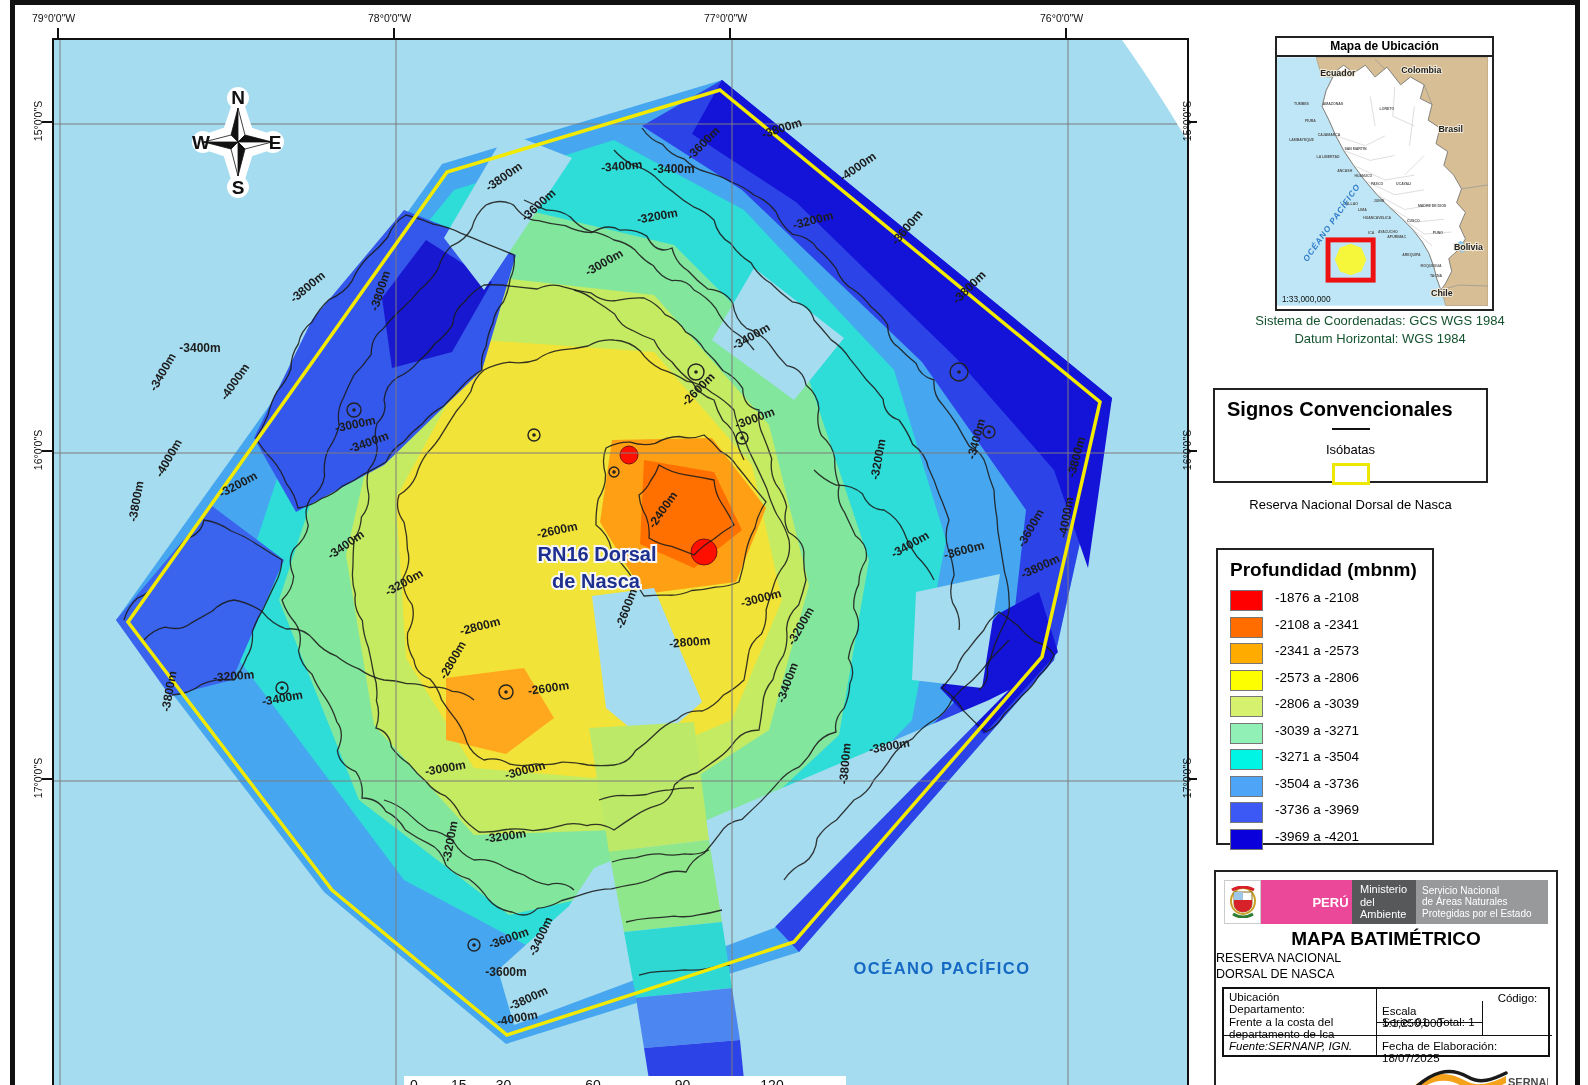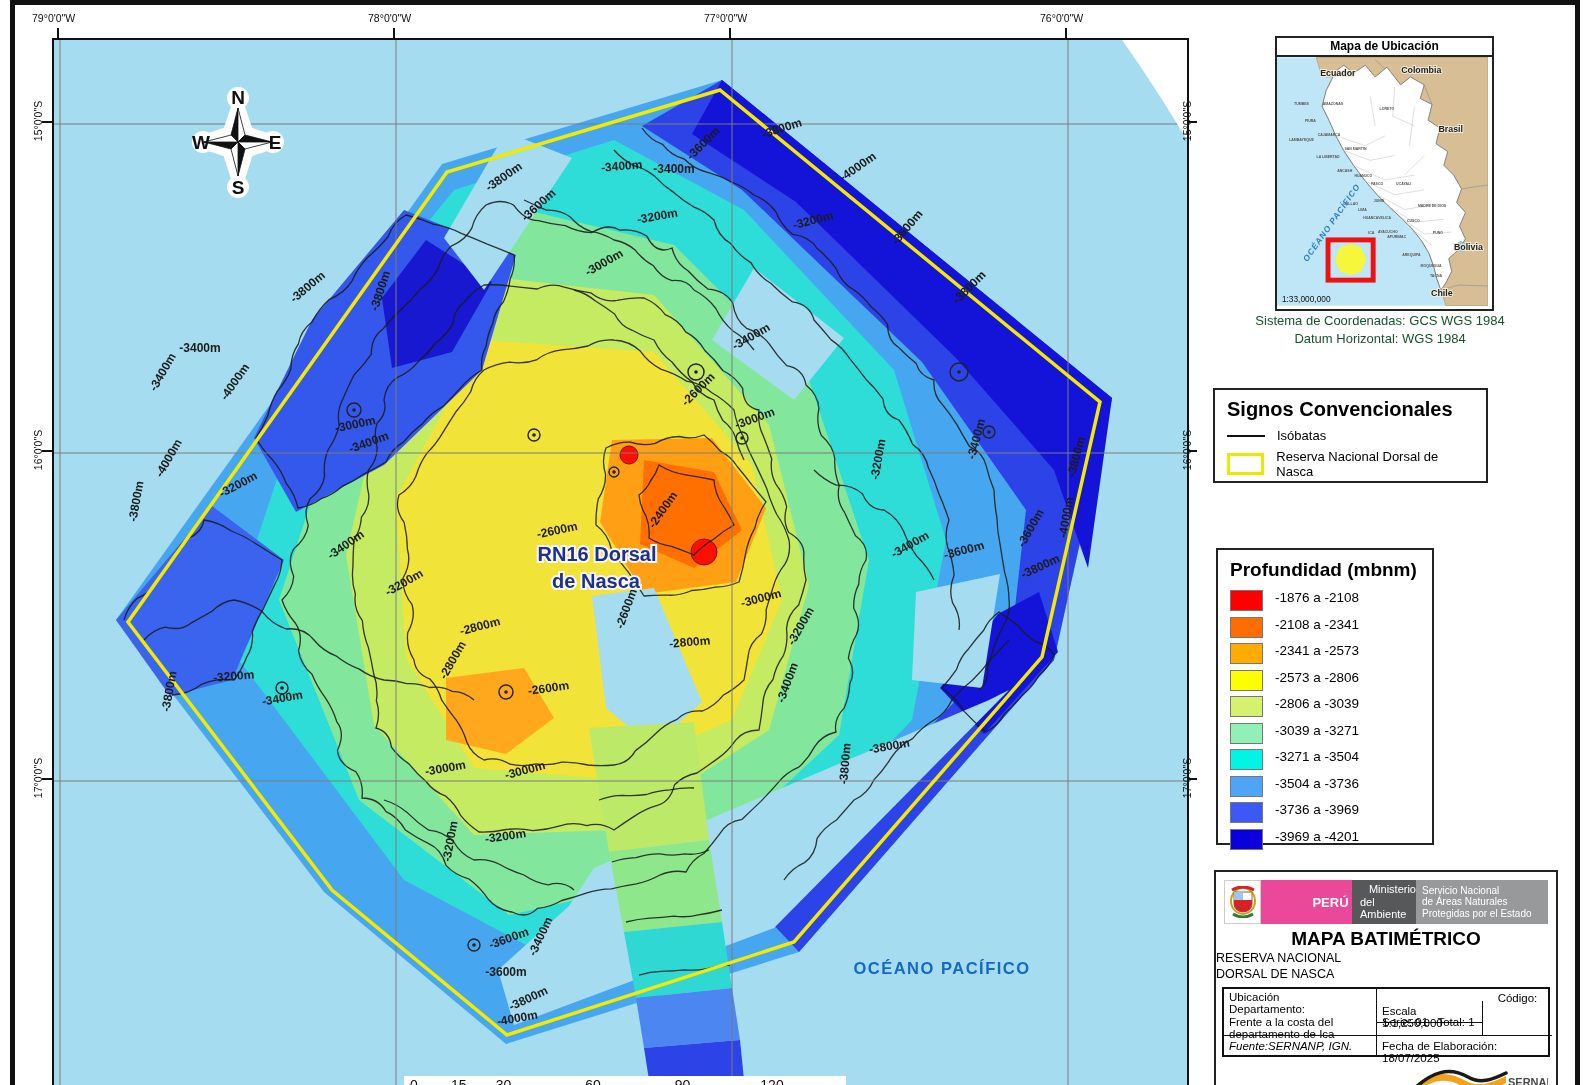--- a/index.html
+++ b/index.html
@@ -9,34 +9,34 @@
   .map-frame svg{position:absolute;left:0;top:0;}
   .gridlabel{position:absolute;font-size:10.5px;color:#111;white-space:nowrap;}
   .tick{position:absolute;background:#111;}
   .vruns{transform:rotate(-90deg);transform-origin:center center;}
   .compass{position:absolute;left:190px;top:84px;width:96px;height:116px;}
   .inset{position:absolute;left:1275px;top:36px;width:215px;height:271px;border:2px solid #222;background:#fff;}
   .inset-header{height:16px;border-bottom:2px solid #222;text-align:center;font-weight:bold;font-size:12px;padding-top:1px;}
   .crs{position:absolute;left:1190px;top:312px;width:380px;text-align:center;font-size:13px;color:#14532d;line-height:18px;}
   .signos{position:absolute;left:1213px;top:388px;width:275px;height:95px;border:2px solid #222;background:#fff;box-sizing:border-box;padding:8px 12px;}
   .signos-title{font-weight:bold;font-size:20px;margin-bottom:7px;}
-  .sig-row{display:flex;align-items:center;gap:12px;margin-bottom:6px;font-size:13px;}
+  .sig-row{display:flex;align-items:center;gap:12px;margin-bottom:6px;font-size:13px;flex-direction:column;}
   .sig-line{width:38px;border-top:2px solid #111;}
   .sig-rect{width:32px;height:16px;border:3px solid #EDE800;background:#fff;}
   .prof{position:absolute;left:1216px;top:548px;width:218px;height:297px;border:2px solid #222;background:#fff;box-sizing:border-box;padding:9px 12px;}
   .prof-title{font-weight:bold;font-size:19px;margin-bottom:9px;}
   .prof-row{display:flex;align-items:flex-start;gap:12px;margin-bottom:5.5px;font-size:13.5px;}
   .prof-sw{width:31px;height:19px;border:1px solid #777;flex:0 0 auto;}
   .scalebar{position:absolute;left:350px;top:1036px;width:442px;height:30px;background:#fff;}
   .sb-num{position:absolute;top:1px;font-size:14px;color:#111;transform:translateX(-50%);}
   .tblock{position:absolute;left:1214px;top:870px;width:344px;height:226px;border:2px solid #222;background:#fff;box-sizing:border-box;}
   .band{position:absolute;left:8px;top:8px;right:8px;height:44px;display:flex;}
   .band-emblem{width:37px;background:#fff;border:1px solid #ccc;box-sizing:border-box;display:flex;align-items:center;justify-content:center;}
   .band-red{width:43px;background:#ec4899;color:#fff;font-weight:bold;font-size:13px;display:flex;align-items:center;justify-content:center;padding-left:48px;}
-  .band-dark{flex:1;background:#57585A;color:#fff;font-size:11px;line-height:12.5px;display:flex;flex-direction:column;justify-content:center;padding-left:8px;align-items:flex-end;}
+  .band-dark{flex:1;background:#57585A;color:#fff;font-size:11px;line-height:12.5px;display:flex;flex-direction:column;justify-content:center;padding-left:8px;}
   .band-gray{width:126px;background:#97999B;color:#fff;font-size:10px;line-height:11.5px;display:flex;flex-direction:column;justify-content:center;padding-left:6px;}
   .tb-title{position:absolute;top:56px;left:0;right:0;text-align:center;font-weight:bold;font-size:19px;}
   .tb-sub{position:absolute;left:0;right:0;font-size:12.5px;}
   .tb-table{position:absolute;left:6px;right:6px;top:115px;height:70px;border:2px solid #111;box-sizing:border-box;font-size:11.5px;}
   .cell{position:absolute;box-sizing:border-box;padding:2px 5px;}
   .tb-logo{position:absolute;right:8px;bottom:-10px;width:140px;height:40px;}
   .rn-label{fill:#1d2f8f;font-weight:bold;font-size:20px;stroke:#f7f7f7;stroke-width:4px;paint-order:stroke;text-anchor:middle;}
   .cl{fill:#1c1c1c;font-size:12px;font-weight:bold;text-anchor:middle;}
 </style>
 </head>

